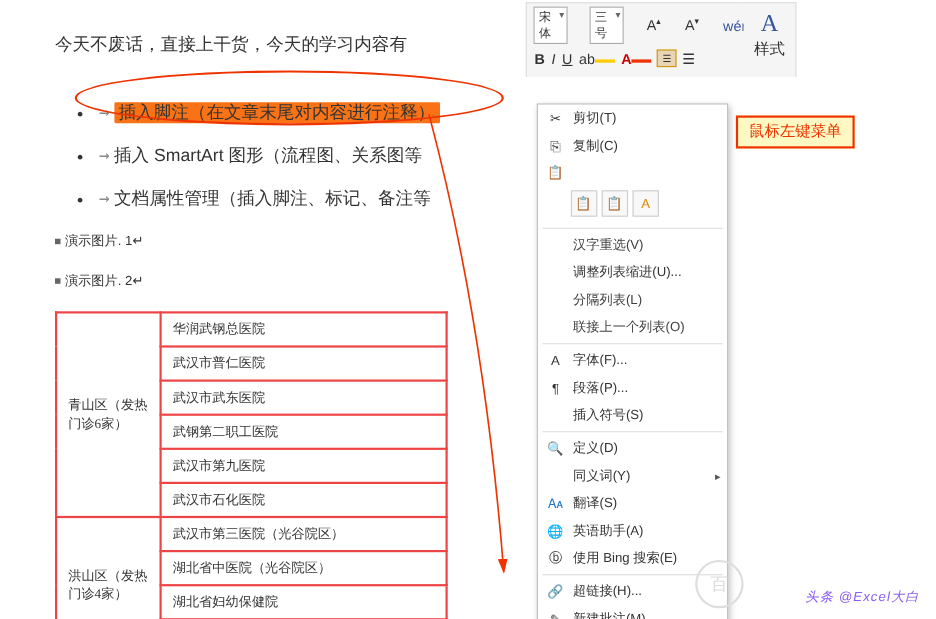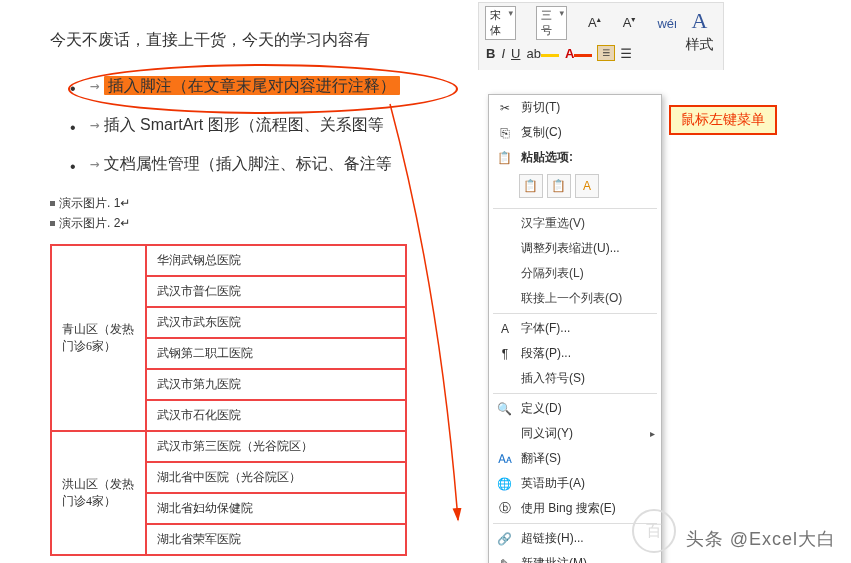--- a/index.html
+++ b/index.html
@@ -1,26 +1,26 @@
 <!DOCTYPE html>
 <html><head>
 <meta charset="utf-8">
 <style>
 *{margin:0;padding:0;box-sizing:border-box}
 body{font-family:"Microsoft YaHei","SimSun",sans-serif;background:#fff;width:851px;height:563px;position:relative;overflow:hidden;font-size:13px;color:#333}
 .doc{position:absolute;left:0;top:0;right:0;padding:30px 50px}
-.intro{font-size:16px;margin-bottom:25px}
+.intro{font-size:16px;margin-bottom:41px}
 .bullets{margin-left:40px}
 .bullet{font-size:16px;margin:18px 0;position:relative}
 .bullet:before{content:"•";position:absolute;left:-20px;top:4px}
 .bullet .arr{color:#888;font-family:monospace;margin-right:4px}
 .b1 .txt{background:#f97316;padding:1px 4px;border-radius:1px}
 .circ{position:absolute;left:68px;top:64px;width:390px;height:50px;border:2px solid #e30;border-radius:50%;pointer-events:none}
 .imgs{margin-top:20px;font-size:12px}
-.imgs div{margin:3px 0}
+.imgs div{margin:19px 0}
 .imgs .sq{display:inline-block;width:5px;height:5px;background:#666;margin-right:4px;vertical-align:middle}
 .tbl{margin-top:12px;border-collapse:collapse;font-size:12px;font-family:SimSun}
 .tbl td{border:2px solid #ef4444;padding:6px 10px}
 .tbl .mg{width:95px}
 .tbl .c2{width:260px}
 .fmt{position:absolute;right:135px;top:2px;width:238px;height:68px;background:#f5f5f5;border:1px solid #ddd;border-bottom:none}
 .fmt .r1{display:flex;align-items:center;padding:3px 6px;gap:20px}
 .fmt .r2{display:flex;align-items:center;padding:2px 6px;gap:4px}
 .fsel{border:1px solid #aaa;background:#fff;font-size:11px;padding:1px 14px 1px 4px;position:relative}
 .fsel:after{content:"▾";position:absolute;right:2px;top:1px;font-size:9px;color:#666}
@@ -37,21 +37,21 @@
 .menu .it.lite{color:#404040}
 .menu .ic{width:20px;height:16px;display:inline-flex;align-items:center;justify-content:center;margin-right:6px;font-size:12px}
 .menu .lb{flex:1}
 .menu .sep{height:1px;background:#ddd;margin:2px 4px}
 .menu .popt{padding:4px 8px 8px 30px;display:flex;gap:4px}
 .menu .popt .pb{width:24px;height:24px;border:1px solid #ccc;background:#f8f8f8;display:flex;align-items:center;justify-content:center;font-size:12px;color:#d80}
 .menu .sub:after{content:"▸";position:absolute;right:6px;font-size:10px;color:#555}
 .menu .bold{font-weight:600}
 .redbox{position:absolute;right:74px;top:105px;width:108px;height:30px;border:2px solid #e30;display:flex;align-items:center;justify-content:center;font-size:14px;color:#e30;background:#fef9c3}
 svg.arrow{position:absolute;pointer-events:none}
-.wm{position:absolute;right:15px;bottom:12px;font-size:18px;color:#737373;letter-spacing:1px}
+.wm{position:absolute;right:15px;bottom:12px;font-size:12px;color:#8b5cf6;font-style:italic;letter-spacing:1px}
 .wm2{position:absolute;right:175px;bottom:10px;width:44px;height:44px;border:2px solid #ddd;border-radius:50%;display:flex;align-items:center;justify-content:center;color:#ddd;font-size:16px}
 </style>
 </head>
 <body>
 
 <div class="doc">
   <div class="intro">今天不废话，直接上干货，今天的学习内容有</div>
   <div class="bullets">
     <div class="bullet b1"><span class="arr">→</span><span class="txt">插入脚注（在文章末尾对内容进行注释）</span></div>
     <div class="bullet"><span class="arr">→</span><span>插入 SmartArt 图形（流程图、关系图等</span></div>
@@ -131,21 +131,20 @@
   <div class="it">
       <span class="ic">✂</span>
       <span class="lb">剪切(T)</span>
     </div>
   <div class="it">
       <span class="ic">⎘</span>
       <span class="lb">复制(C)</span>
     </div>
   <div class="it bold">
       <span class="ic">📋</span>
-      <span class="lb">粘贴选项:</span>
     </div>
   <div class="popt">
     <span class="pb">📋</span>
     <span class="pb">📋</span>
     <span class="pb">A</span>
   </div>
   <div class="sep"></div>
   <div class="it lite">
       <span class="ic"></span>
       <span class="lb">汉字重选(V)</span>

